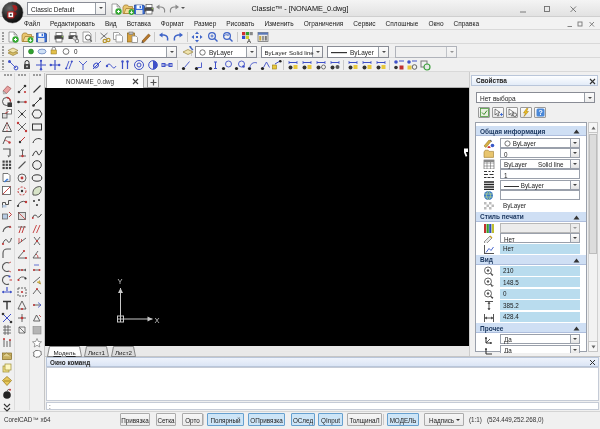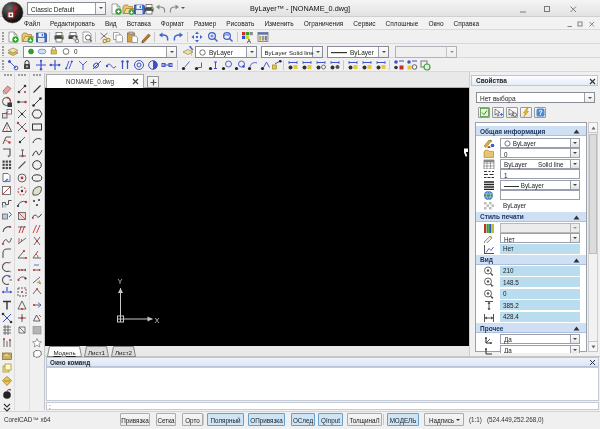--- a/index.html
+++ b/index.html
@@ -67,21 +67,21 @@
       <path d="M7.5 1.5 l3.5 2.5 l-3.5 2.5 z" fill="#8a8a8a"></path>
     </g>
   </svg>
 <svg style="position:absolute;left:168px;top:3px;z-index:1" width="12" height="12" viewBox="0 0 12 12">
     <g>
       <path d="M2.5 9.5 q-1 -5 3.5 -5.5 l3.5 0" fill="none" stroke="#8a8a8a" stroke-width="1.1"></path>
       <path d="M7.5 1.5 l3.5 2.5 l-3.5 2.5 z" fill="#8a8a8a"></path>
     </g>
   </svg>
 <div class="abs" style="left:181px;top:7px;border:2.5px solid transparent;border-top-color:#555"></div>
-<div class="abs" style="left:0;top:4px;width:600px;text-align:center;font-size:7.3px;color:#111">ByLayer™ - [NONAME_0.dwg]</div>
+<div class="abs" style="left:0;top:4px;width:600px;text-align:center;font-size:7.3px;color:#111">Classic™ - [NONAME_0.dwg]</div>
 <svg style="position:absolute;left:518px;top:5px;z-index:1" width="62" height="9" viewBox="0 0 62 9">
     <g stroke="#6e6e6e" stroke-width="0.9" fill="none">
 <path d="M2 7 h6"></path>
 <rect x="26.5" y="1.5" width="5" height="5"></rect>
 <path d="M52.5 1.5 l5.5 5.5 M58 1.5 l-5.5 5.5"></path>
     </g>
   </svg>
 <div class="abs" style="left:0;top:17px;width:600px;height:13px;background:#f2f2f2;border-bottom:1px solid #d9d9d9"></div>
 <div class="abs" style="left:19px;top:19.5px;font-size:6.5px;color:#1a1a1a;white-space:nowrap"><span class="mi">Файл</span><span class="mi">Редактировать</span><span class="mi">Вид</span><span class="mi">Вставка</span><span class="mi">Формат</span><span class="mi">Размер</span><span class="mi">Рисовать</span><span class="mi">Изменить</span><span class="mi">Ограничения</span><span class="mi">Сервис</span><span class="mi">Сплошные</span><span class="mi">Окно</span><span class="mi">Справка</span></div>
 <svg style="position:absolute;left:566px;top:20px;z-index:1" width="30" height="8" viewBox="0 0 30 8">

